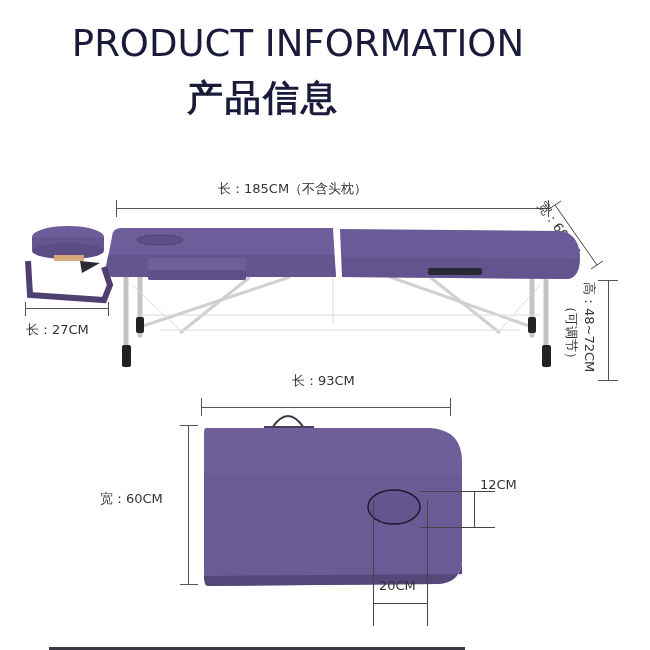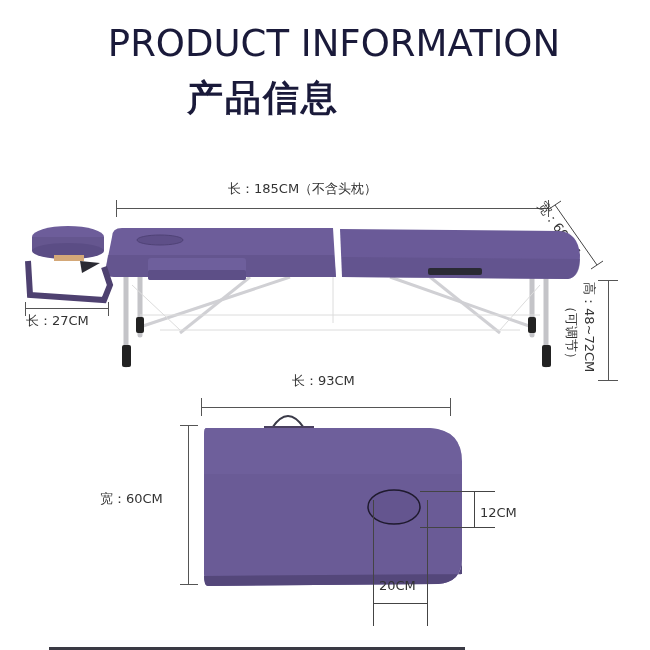--- a/index.html
+++ b/index.html
@@ -1,53 +1,53 @@
 <!DOCTYPE html>
 <html><head>
 <meta charset="utf-8">
 <style>
   html, body { margin: 0; padding: 0; background: #ffffff; }
   body { width: 650px; height: 650px; position: relative; overflow: hidden; font-family: "DejaVu Sans", sans-serif; color: #222; }
   .abs { position: absolute; }
-  .title-en { left: 0; width: 596px; top: 22px; text-align: center; font-family: "DejaVu Sans", sans-serif; font-size: 37px; letter-spacing: 0px; color: #1a1a3a; font-weight: normal; margin-left: 36px; }
+  .title-en { left: 0; width: 596px; top: 22px; text-align: center; font-family: "DejaVu Sans", sans-serif; font-size: 37px; letter-spacing: 0px; color: #1a1a3a; font-weight: normal; }
   .title-cn { left: 0; width: 526px; top: 74px; text-align: center; font-size: 36px; font-weight: bold; color: #1a1a3a; letter-spacing: 2px; }
   .dim-label { font-size: 13px; color: #333; white-space: nowrap; }
   .hline { background: #555; height: 1px; }
   .vline { background: #555; width: 1px; }
   .thinline { background: #444; }
   svg { display: block; }
 </style>
 </head>
 <body>
 
 <div class="abs title-en">PRODUCT INFORMATION</div>
 <div class="abs title-cn">产品信息</div>
 
-<div class="abs dim-label" style="left:228px; top:180px;">长：185CM（不含头枕）</div>
+<div class="abs dim-label" style="left:218px; top:180px;">长：185CM（不含头枕）</div>
 <div class="abs hline" style="left:116px; top:208px; width:433px;"></div>
 <div class="abs vline" style="left:116px; top:200px; height:17px;"></div>
 <div class="abs vline" style="left:548px; top:200px; height:17px;"></div>
 
 <svg class="abs" style="left:545px; top:195px;" width="60" height="80">
   <line x1="10" y1="10" x2="52" y2="70" stroke="#444" stroke-width="1"></line>
   <line x1="4" y1="14" x2="16" y2="6" stroke="#444" stroke-width="1"></line>
   <line x1="46" y1="74" x2="58" y2="66" stroke="#444" stroke-width="1"></line>
 </svg>
 <div class="abs dim-label" style="left:548px; top:198px; transform: rotate(55deg); transform-origin: left top;">宽：60CM</div>
 
 <div class="abs vline" style="left:608px; top:280px; height:101px;"></div>
 <div class="abs hline" style="left:598px; top:280px; width:20px;"></div>
 <div class="abs hline" style="left:598px; top:380px; width:20px;"></div>
 <div class="abs dim-label" style="left:598px; top:282px; transform: rotate(90deg); transform-origin: left top;">高：48~72CM</div>
 <div class="abs dim-label" style="left:580px; top:300px; transform: rotate(90deg); transform-origin: left top;">（可调节）</div>
 
 <div class="abs hline" style="left:25px; top:308px; width:84px;"></div>
 <div class="abs vline" style="left:25px; top:302px; height:14px;"></div>
 <div class="abs vline" style="left:108px; top:302px; height:14px;"></div>
-<div class="abs dim-label" style="left:26px; top:312px;">长：27CM</div>
+<div class="abs dim-label" style="left:26px; top:321px;">长：27CM</div>
 
 <svg class="abs" style="left:0; top:215px;" width="600" height="170">
 
   <g stroke="#c4c4c8" stroke-width="5" stroke-linecap="round">
     <line x1="126" y1="60" x2="126" y2="150"></line>
     <line x1="140" y1="60" x2="140" y2="120"></line>
     <line x1="546" y1="60" x2="546" y2="150"></line>
     <line x1="532" y1="60" x2="532" y2="120"></line>
   </g>
   <g stroke="#d0d0d4" stroke-width="3">
@@ -109,20 +109,20 @@
   <path d="M6 14 L230 14 Q262 16 262 48 L262 145 Q262 168 238 170 L8 172 Q4 172 4 160 L4 20 Q4 14 6 14 Z" fill="#6a5b96"></path>
   <path d="M6 14 L230 14 Q262 16 262 48 L262 60 L4 60 L4 20 Q4 14 6 14 Z" fill="#7263a0" opacity="0.5"></path>
   <path d="M4 162 L262 160 L262 145 Q262 168 238 170 L8 172 Q4 172 4 162 Z" fill="#54477a"></path>
 
   <ellipse cx="194" cy="93" rx="26" ry="17" fill="#64558f" stroke="#1f1a2e" stroke-width="1.5"></ellipse>
 </svg>
 
 <div class="abs thinline" style="left:420px; top:491px; width:75px; height:1px;"></div>
 <div class="abs thinline" style="left:420px; top:527px; width:75px; height:1px;"></div>
 <div class="abs thinline" style="left:474px; top:491px; width:1px; height:37px;"></div>
-<div class="abs dim-label" style="left:480px; top:505px;">12CM</div>
+<div class="abs dim-label" style="left:480px; top:477px;">12CM</div>
 
 <div class="abs thinline" style="left:373px; top:500px; width:1px; height:126px;"></div>
 <div class="abs thinline" style="left:427px; top:500px; width:1px; height:126px;"></div>
 <div class="abs thinline" style="left:373px; top:603px; width:55px; height:1px;"></div>
 <div class="abs dim-label" style="left:379px; top:578px;">20CM</div>
 
 <div class="abs" style="left:49px; top:647px; width:416px; height:3px; background:#3a3a44;"></div>
 
 </body></html>

